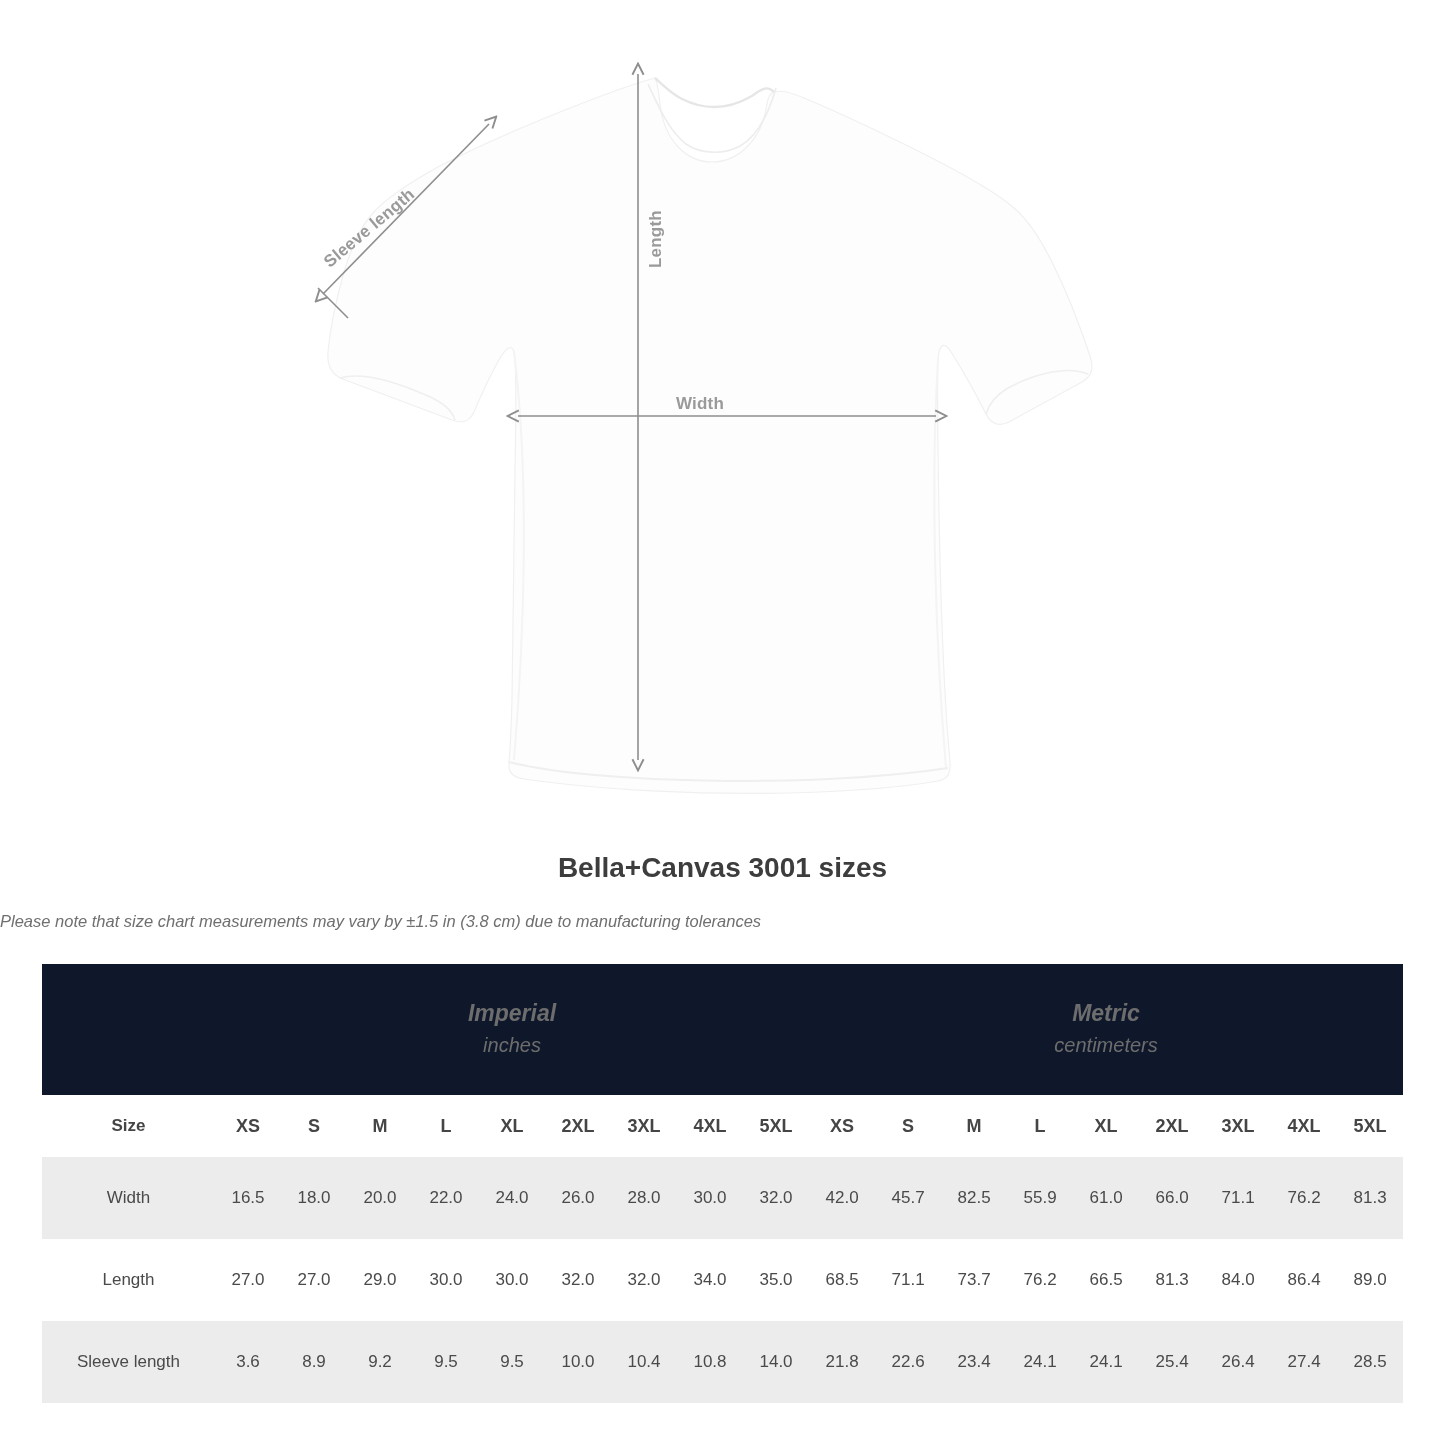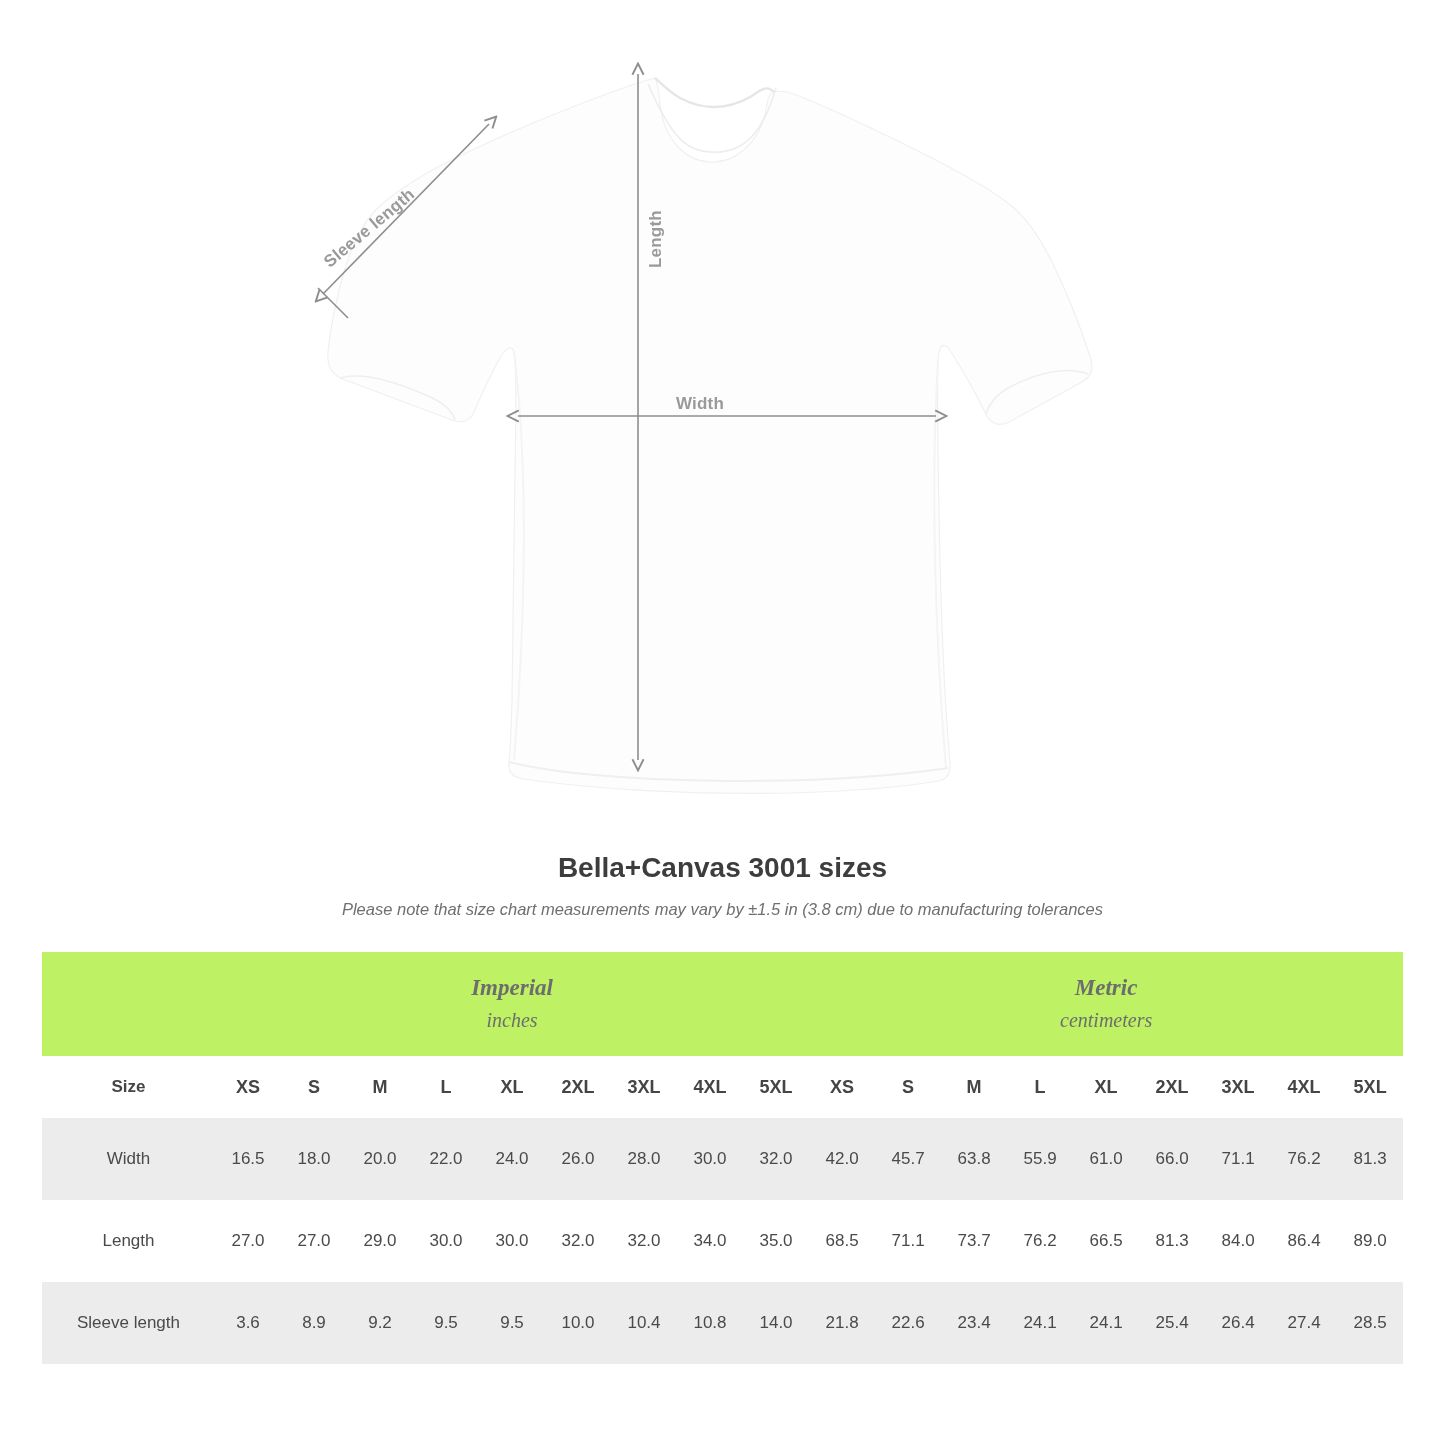--- a/index.html
+++ b/index.html
@@ -58,25 +58,25 @@
 
   
   .heading {
     text-align: center;
     font-size: 28px;
     font-weight: bold;
     color: #3d3d3d;
     margin-top: 22px;
   }
   .subheading {
-    text-align: center;
+    text-align: left;
     font-size: 16.5px;
     font-style: italic;
     color: #6f6f6f;
-    margin-top: 16px;
+    margin-top: 28px;
   }
 
   
   .table-wrap {
     margin: 33px 42px 0 42px;
   }
   table.size-table {
     border-collapse: collapse;
     width: 1361px;
     table-layout: fixed;
@@ -84,23 +84,22 @@
   table.size-table td,
   table.size-table th {
     text-align: center;
     vertical-align: middle;
     font-size: 17px;
     color: #4a4a4a;
     font-weight: normal;
     padding: 0;
   }
   .unit-head {
-    height: 104px;
-    background: #bef264;
-    font-family: Liberation Serif, serif;
+    height: 131px;
+    background: #0f172a;
   }
   .unit-head .unit-name {
     font-size: 23px;
     font-style: italic;
     font-weight: bold;
     color: #6d6d6d;
     line-height: 1.35;
   }
   .unit-head .unit-sub {
     font-size: 20px;
@@ -283,21 +282,21 @@
           <td>18.0</td>
           <td>20.0</td>
           <td>22.0</td>
           <td>24.0</td>
           <td>26.0</td>
           <td>28.0</td>
           <td>30.0</td>
           <td>32.0</td>
           <td>42.0</td>
           <td>45.7</td>
-          <td>63.8</td>
+          <td>82.5</td>
           <td>55.9</td>
           <td>61.0</td>
           <td>66.0</td>
           <td>71.1</td>
           <td>76.2</td>
           <td>81.3</td>
         </tr>
 
         <tr class="plain">
           <td class="rowlabel">Length</td>

